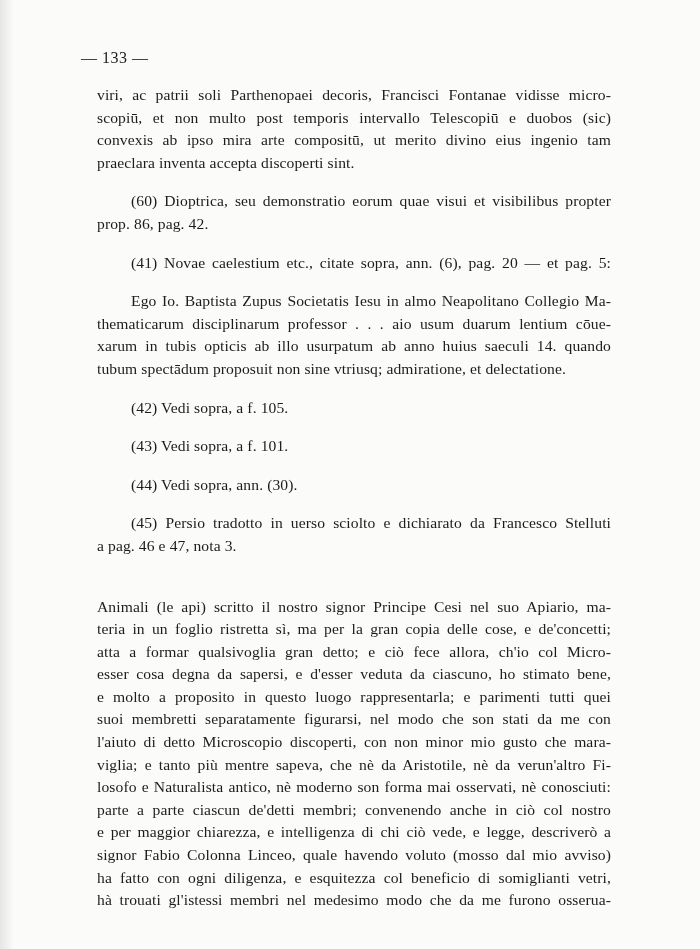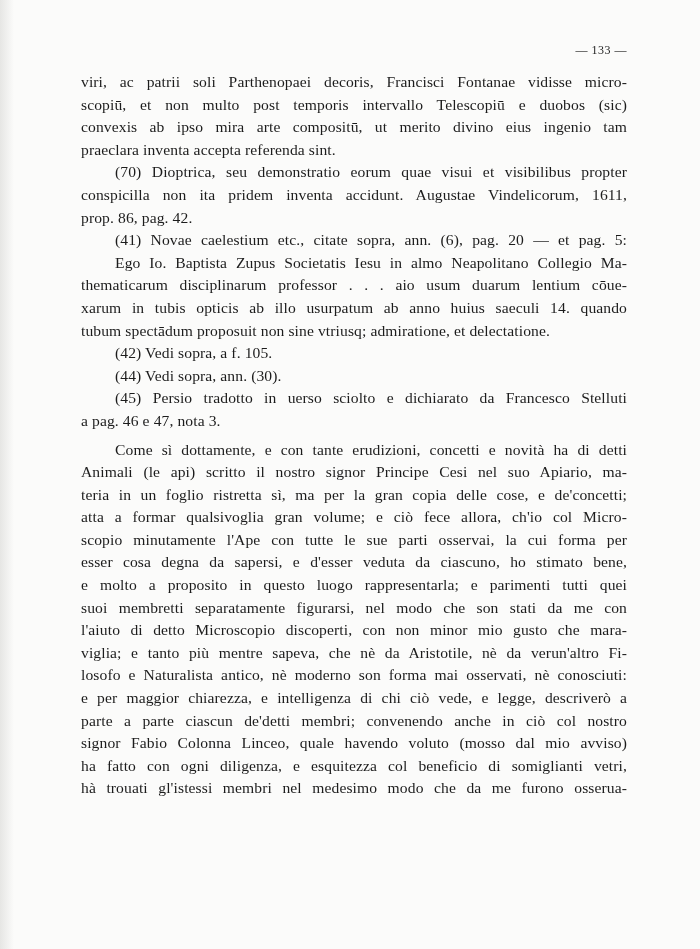--- a/index.html
+++ b/index.html
@@ -11,90 +11,90 @@
     color: #1c1c1c;
   }
   .page-shade {
     position: absolute; left: 0; top: 0; bottom: 0; width: 14px;
     background: linear-gradient(to right, #e6e6e4, #fbfbfa);
   }
   .page {
     position: absolute; left: 81px; top: 40px; width: 546px;
   }
   .page-number {
-    text-align: right; font-size: 12px; letter-spacing: 0.5px;
-    margin: 0 0 11px 0; line-height: 20px;
+    text-align: left; font-size: 16px; letter-spacing: 0.5px;
+    margin: 8px 0 11px 0; line-height: 20px;
   }
   .line {
     font-size: 15.6px; line-height: 22.6px; white-space: nowrap;
     text-align: justify; text-align-last: justify; height: 22.6px;
     letter-spacing: 0.1px;
   }
   .line.last { text-align-last: left; }
   .line.indent { padding-left: 34px; }
-  .block { margin: 0; }
+  .block { margin: 16px; }
   .gap { height: 6px; }
 </style>
 </head>
 <body>
 
 <div class="page-shade"></div>
 
 <div class="page">
   <div class="page-number">— 133 —</div>
 
   <div class="block">
     <div class="line">viri, ac patrii soli Parthenopaei decoris, Francisci Fontanae vidisse micro-</div>
     <div class="line">scopiū, et non multo post temporis intervallo Telescopiū e duobos (sic)</div>
     <div class="line">convexis ab ipso mira arte compositū, ut merito divino eius ingenio tam</div>
-    <div class="line last">praeclara inventa accepta referenda sint.</div>
+    <div class="line last">praeclara inventa accepta discoperti sint.</div>
   </div>
 
   <div class="block">
-    <div class="line indent">(70) Dioptrica, seu demonstratio eorum quae visui et visibilibus propter</div>
-    <div class="line">conspicilla non ita pridem inventa accidunt. Augustae Vindelicorum, 1611,</div>
+    <div class="line indent">(60) Dioptrica, seu demonstratio eorum quae visui et visibilibus propter</div>
     <div class="line last">prop. 86, pag. 42.</div>
   </div>
 
   <div class="block">
     <div class="line indent">(41) Novae caelestium etc., citate sopra, ann. (6), pag. 20 — et pag. 5:</div>
   </div>
 
   <div class="block">
     <div class="line indent">Ego Io. Baptista Zupus Societatis Iesu in almo Neapolitano Collegio Ma-</div>
     <div class="line">thematicarum disciplinarum professor . . . aio usum duarum lentium cōue-</div>
     <div class="line">xarum in tubis opticis ab illo usurpatum ab anno huius saeculi 14. quando</div>
     <div class="line last">tubum spectādum proposuit non sine vtriusq; admiratione, et delectatione.</div>
   </div>
 
   <div class="block">
     <div class="line indent last">(42) Vedi sopra, a f. 105.</div>
   </div>
   <div class="block">
+    <div class="line indent last">(43) Vedi sopra, a f. 101.</div>
+  </div>
+  <div class="block">
     <div class="line indent last">(44) Vedi sopra, ann. (30).</div>
   </div>
 
   <div class="block">
     <div class="line indent">(45) Persio tradotto in uerso sciolto e dichiarato da Francesco Stelluti</div>
     <div class="line last">a pag. 46 e 47, nota 3.</div>
   </div>
 
   <div class="gap"></div>
 
   <div class="block">
-    <div class="line indent">Come sì dottamente, e con tante erudizioni, concetti e novità ha di detti</div>
     <div class="line">Animali (le api) scritto il nostro signor Principe Cesi nel suo Apiario, ma-</div>
     <div class="line">teria in un foglio ristretta sì, ma per la gran copia delle cose, e de'concetti;</div>
-    <div class="line">atta a formar qualsivoglia gran volume; e ciò fece allora, ch'io col Micro-</div>
-    <div class="line">scopio minutamente l'Ape con tutte le sue parti osservai, la cui forma per</div>
+    <div class="line">atta a formar qualsivoglia gran detto; e ciò fece allora, ch'io col Micro-</div>
     <div class="line">esser cosa degna da sapersi, e d'esser veduta da ciascuno, ho stimato bene,</div>
     <div class="line">e molto a proposito in questo luogo rappresentarla; e parimenti tutti quei</div>
     <div class="line">suoi membretti separatamente figurarsi, nel modo che son stati da me con</div>
     <div class="line">l'aiuto di detto Microscopio discoperti, con non minor mio gusto che mara-</div>
     <div class="line">viglia; e tanto più mentre sapeva, che nè da Aristotile, nè da verun'altro Fi-</div>
     <div class="line">losofo e Naturalista antico, nè moderno son forma mai osservati, nè conosciuti:</div>
+    <div class="line">parte a parte ciascun de'detti membri; convenendo anche in ciò col nostro</div>
     <div class="line">e per maggior chiarezza, e intelligenza di chi ciò vede, e legge, descriverò a</div>
-    <div class="line">parte a parte ciascun de'detti membri; convenendo anche in ciò col nostro</div>
     <div class="line">signor Fabio Colonna Linceo, quale havendo voluto (mosso dal mio avviso)</div>
     <div class="line">ha fatto con ogni diligenza, e esquitezza col beneficio di somiglianti vetri,</div>
     <div class="line">hà trouati gl'istessi membri nel medesimo modo che da me furono osserua-</div>
   </div>
 </div>
 
 </body></html>

